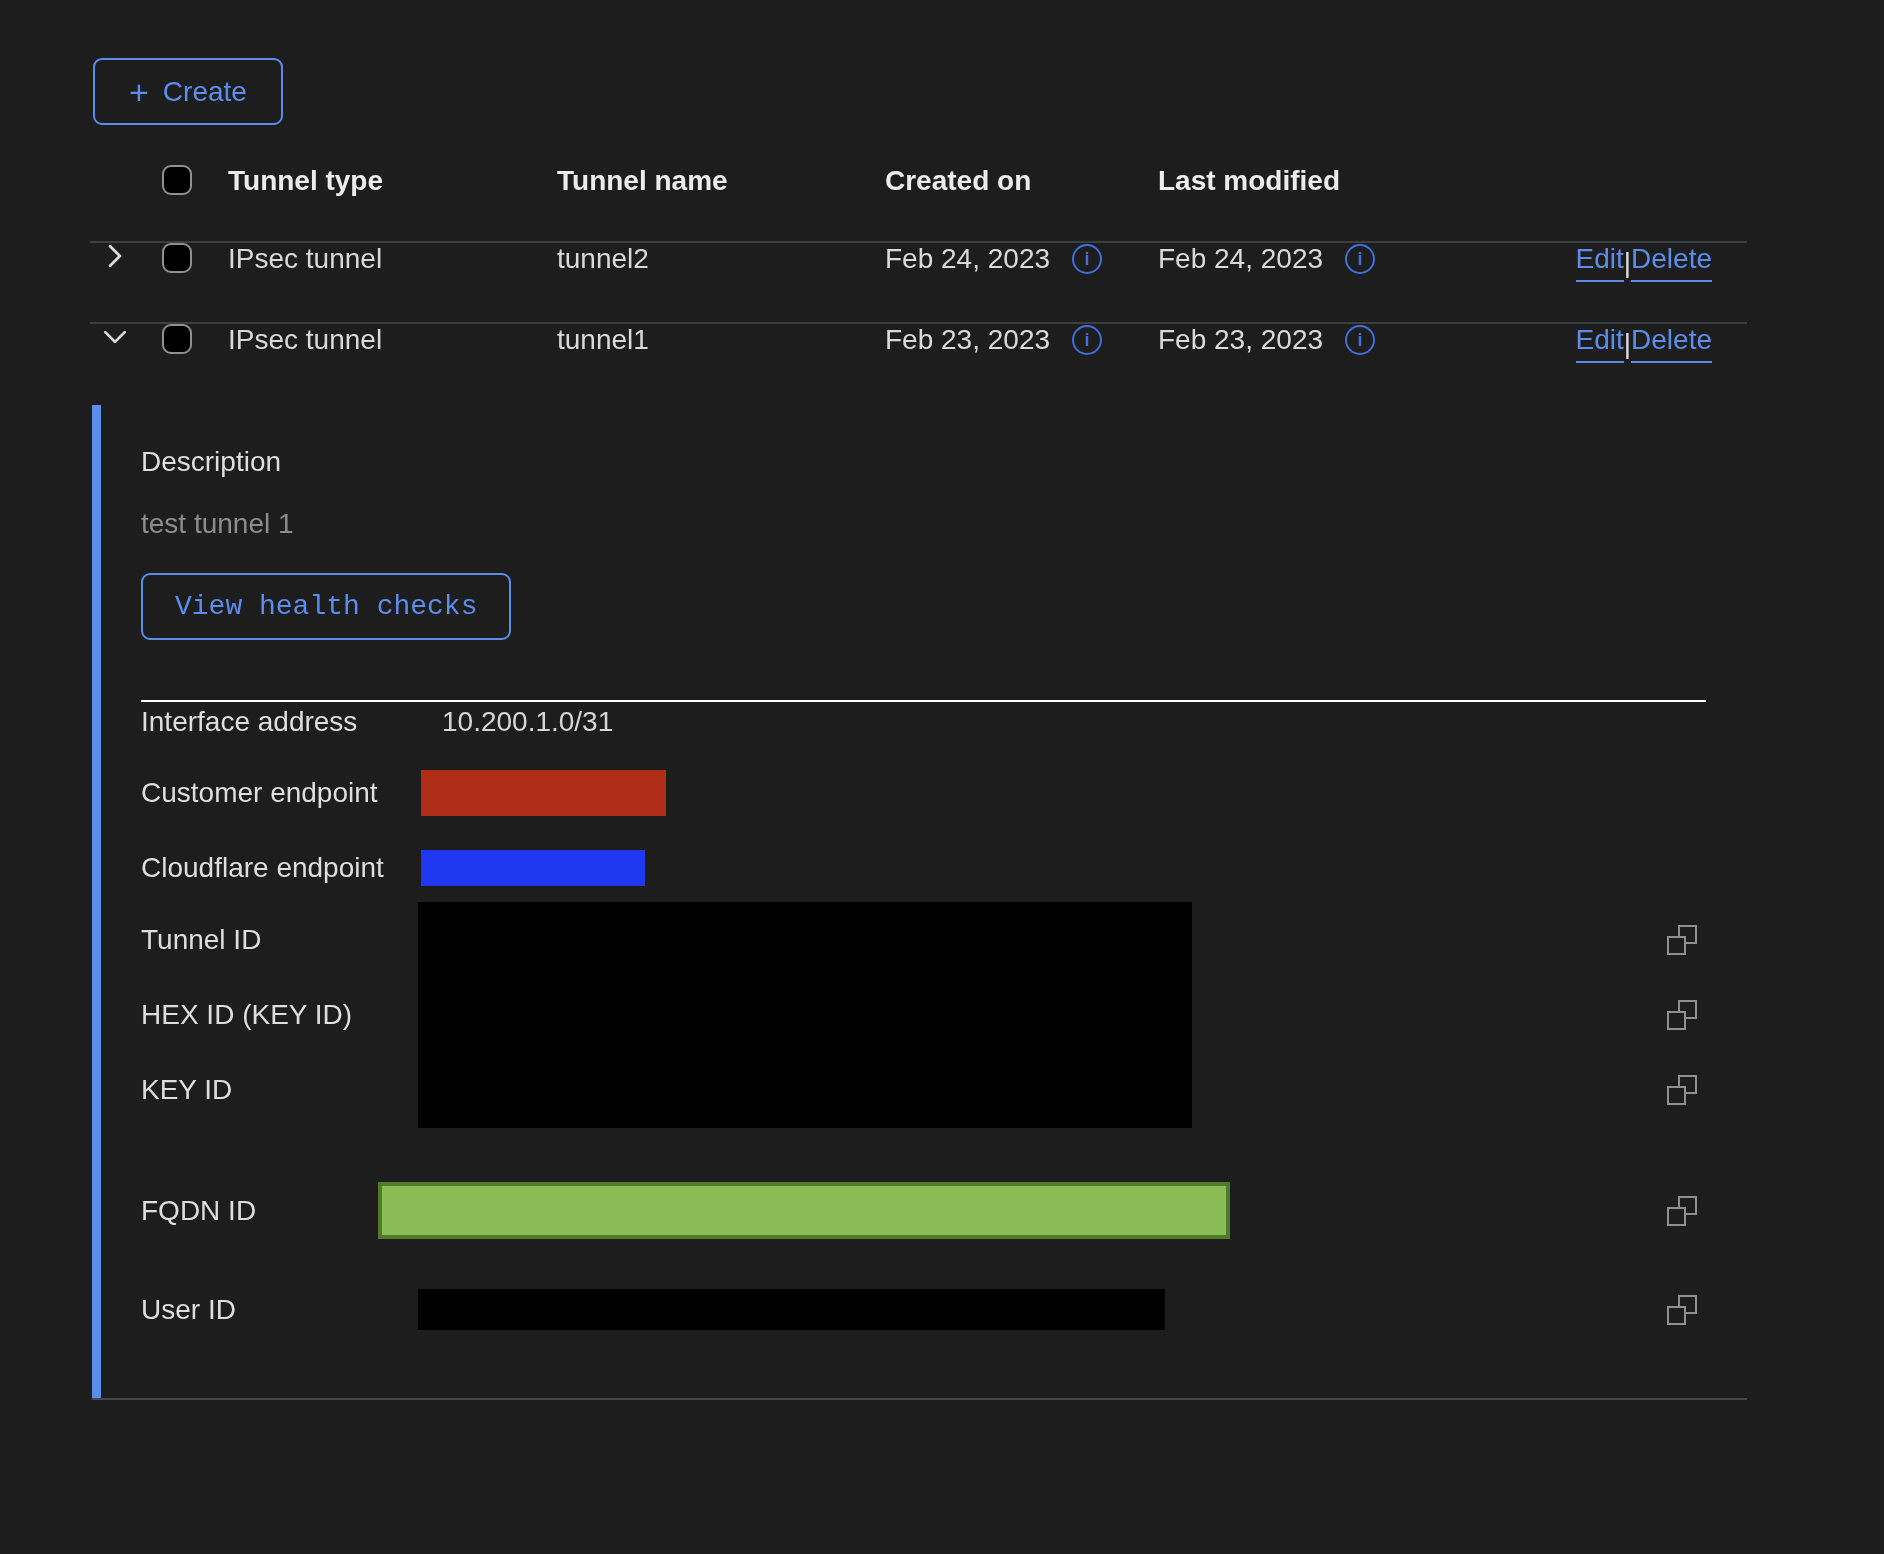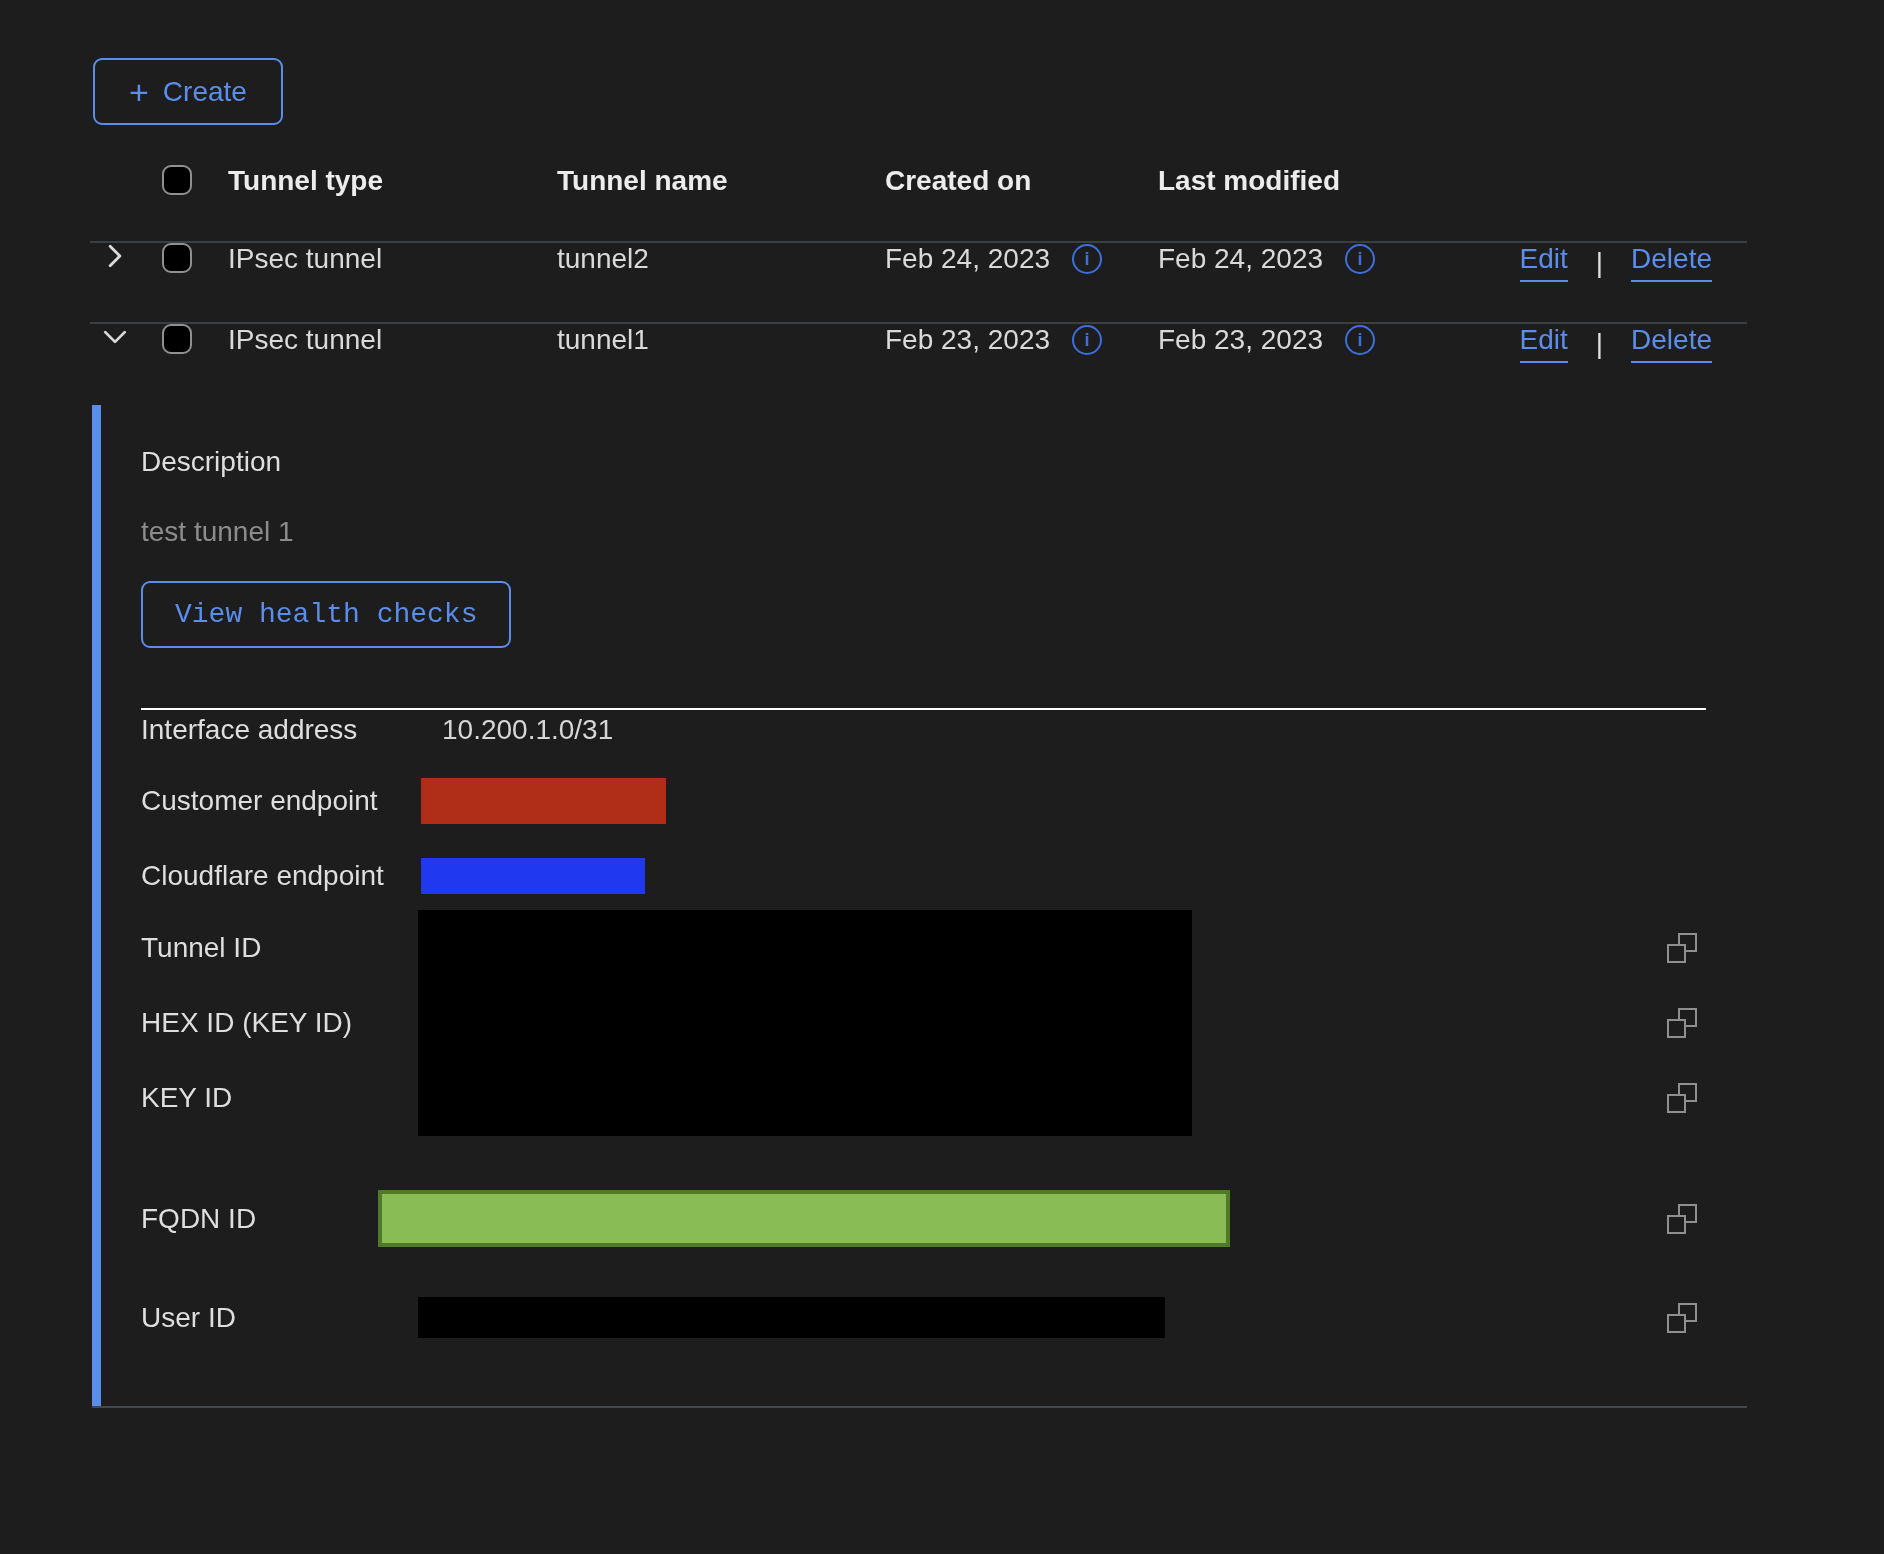--- a/index.html
+++ b/index.html
@@ -44,21 +44,21 @@
     border-bottom:2px solid var(--line);
   }
   .trow.head{height:78px;font-weight:bold;color:var(--text-head)}
   .cell{display:flex;align-items:center}
   .c-exp{width:72px;padding-left:12px}
   .c-check{width:66px}
   .c-type{width:329px}
   .c-name{width:328px}
   .c-created{width:273px;gap:22px}
   .c-modified{width:322px;gap:22px}
-  .c-actions{flex:1;justify-content:flex-end;padding-right:35px;gap:28px}
+  .c-actions{flex:1;justify-content:flex-end;padding-right:35px;gap:0}
 
   .checkbox{
     width:30px;height:30px;border:2px solid #909090;border-radius:9px;
     background:#000;display:inline-block;cursor:pointer;
   }
   .chev{display:inline-flex;cursor:pointer}
   .info-icon{
     width:30px;height:30px;border:2px solid var(--info);border-radius:50%;
     color:var(--info);display:inline-flex;align-items:center;justify-content:center;
     font-size:18px;font-weight:bold;flex-shrink:0;cursor:pointer;
@@ -72,21 +72,21 @@
   
   .panel{
     margin-left:2px;width:1655px;
     border-left:9px solid var(--accent);
     padding:40px 0 68px 40px;
   }
   .panel-divider{
     margin-left:2px;width:1655px;border-top:2px solid var(--line-bottom);
   }
   .desc-label{color:#dedede;line-height:34px}
-  .desc-text{color:var(--text-dim);line-height:34px;margin-top:36px}
+  .desc-text{color:var(--text-dim);line-height:34px;margin-top:28px}
   .health-btn{
     margin-top:32px;height:67px;padding:0 32px;
     display:inline-flex;align-items:center;
     background:transparent;border:2px solid var(--accent);border-radius:9px;
     color:var(--accent);font-size:28px;font-family:Liberation Mono, monospace;cursor:pointer;
   }
   .section-divider{margin-top:60px;margin-right:41px;border-top:2px solid #ffffff}
 
   .drow{display:flex;align-items:center}
   .dlabel{width:277px;flex-shrink:0;color:#dedede}

